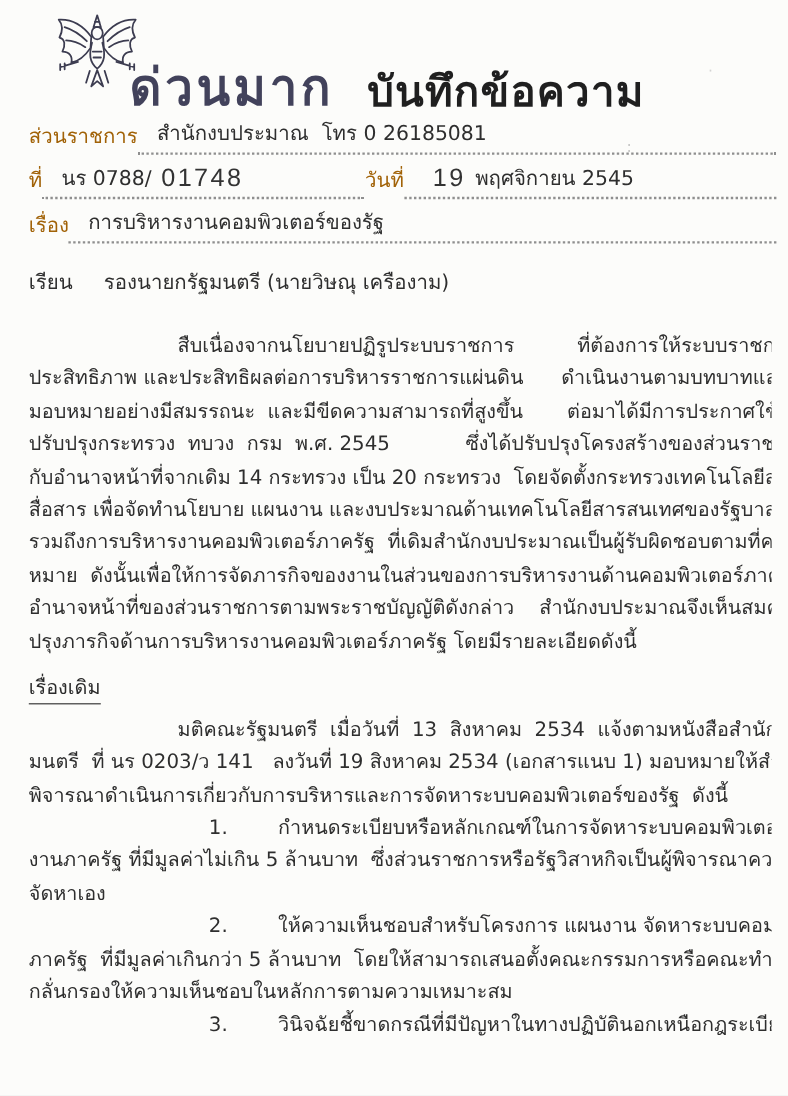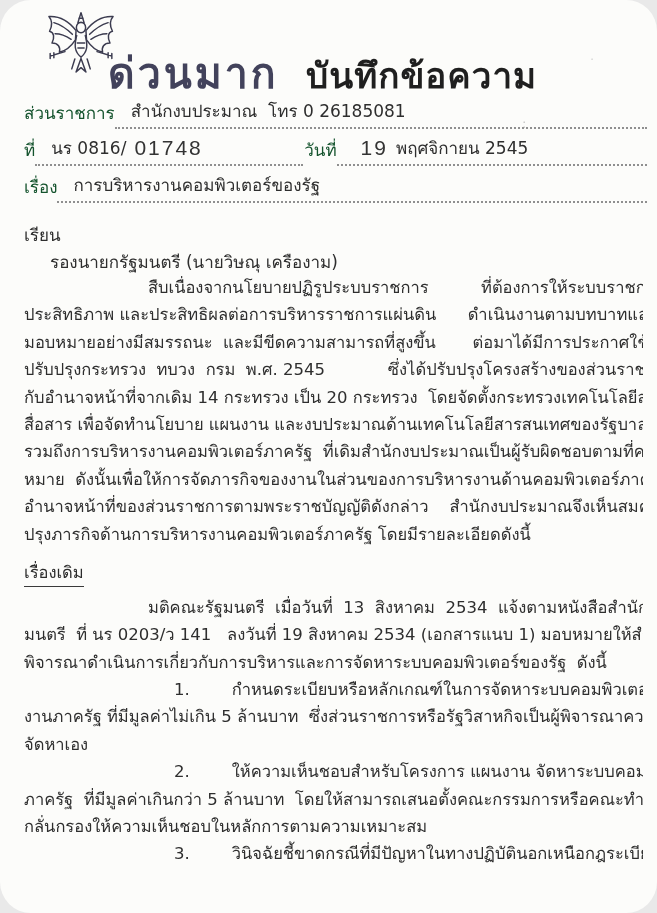--- a/index.html
+++ b/index.html
@@ -2,53 +2,52 @@
 <html><head>
 <meta charset="utf-8">
 <style>
   html,body{margin:0;padding:0;}
   body{width:657px;height:913px;background:#e9e9e9;}
   .page{
     position:relative;width:657px;height:913px;overflow:hidden;
     background:#fcfcfa;
     font-family:"DejaVu Sans",sans-serif;
     color:#2e2e2e;
-    border-radius:31px;
   }
   
   .emblem{position:absolute;left:44px;top:8px;width:74px;height:86px;}
   .emblem svg{width:100%;height:100%;}
   .urgent-stamp{
     position:absolute;left:108px;top:40px;
     font-size:41px;font-weight:700;letter-spacing:3px;
     color:#33334e;opacity:.92;white-space:pre;
     transform:scaleY(1.04);
   }
   .doc-title{
     position:absolute;left:306px;top:48px;
     font-size:35px;font-weight:600;letter-spacing:1px;color:#1f1f1f;white-space:pre;
   }
   
   .fields{position:absolute;left:24px;right:10px;top:97px;}
   .frow{display:flex;align-items:flex-end;font-size:17px;margin-bottom:5px;}
-  .flabel{white-space:pre;padding-bottom:3px;color:#14532d;}
+  .flabel{white-space:pre;padding-bottom:3px;color:#a16207;}
   .fval{
     border-bottom:2px dotted #8f8f8f;flex:1;
     padding:0 0 3px 16px;white-space:pre;overflow:hidden;
   }
   .fval.numseg{flex:0 0 252px;}
   .fval.dateseg{flex:1;}
   .mid-label{margin-left:1px;}
   .stamped{
     font-family:Liberation Sans, sans-serif;
     font-size:21px;letter-spacing:2px;line-height:1;
     padding:0 8px;color:#333;position:relative;top:1px;
   }
   
-  .salutation{position:absolute;left:24px;top:221px;font-size:17px;white-space:pre;display:flex;flex-direction:column;}
+  .salutation{position:absolute;left:24px;top:221px;font-size:17px;white-space:pre;display:flex;}
   .salutation .to-name{margin-left:26px;}
   
   .bodytext{position:absolute;left:24px;right:14px;top:274px;font-size:16.5px;}
   .line{white-space:pre;overflow:hidden;line-height:27.4px;height:27.4px;}
   .para.indented .line:first-child{text-indent:124px;}
   .para.item .line:first-child{text-indent:150px;}
   .section-heading{
     display:inline-block;margin:13px 0 7px 0;
     font-size:16.5px;line-height:24px;
     border-bottom:1.5px solid #3a3a3a;padding-bottom:1px;
@@ -93,21 +92,21 @@
   <div class="urgent-stamp">ด่วนมาก</div>
   <div class="doc-title">บันทึกข้อความ</div>
 
   <div class="fields">
     <div class="frow">
       <span class="flabel">ส่วนราชการ</span>
       <span class="fval">สำนักงบประมาณ  โทร 0 26185081</span>
     </div>
     <div class="frow">
       <span class="flabel">ที่</span>
-      <span class="fval numseg"><span>นร 0816/</span><span class="stamped">01748</span></span>
+      <span class="fval numseg"><span>นร 0788/</span><span class="stamped">01748</span></span>
       <span class="flabel mid-label">วันที่</span>
       <span class="fval dateseg"><span class="stamped">19</span><span>พฤศจิกายน 2545</span></span>
     </div>
     <div class="frow">
       <span class="flabel">เรื่อง</span>
       <span class="fval">การบริหารงานคอมพิวเตอร์ของรัฐ</span>
     </div>
   </div>
 
   <div class="salutation">

